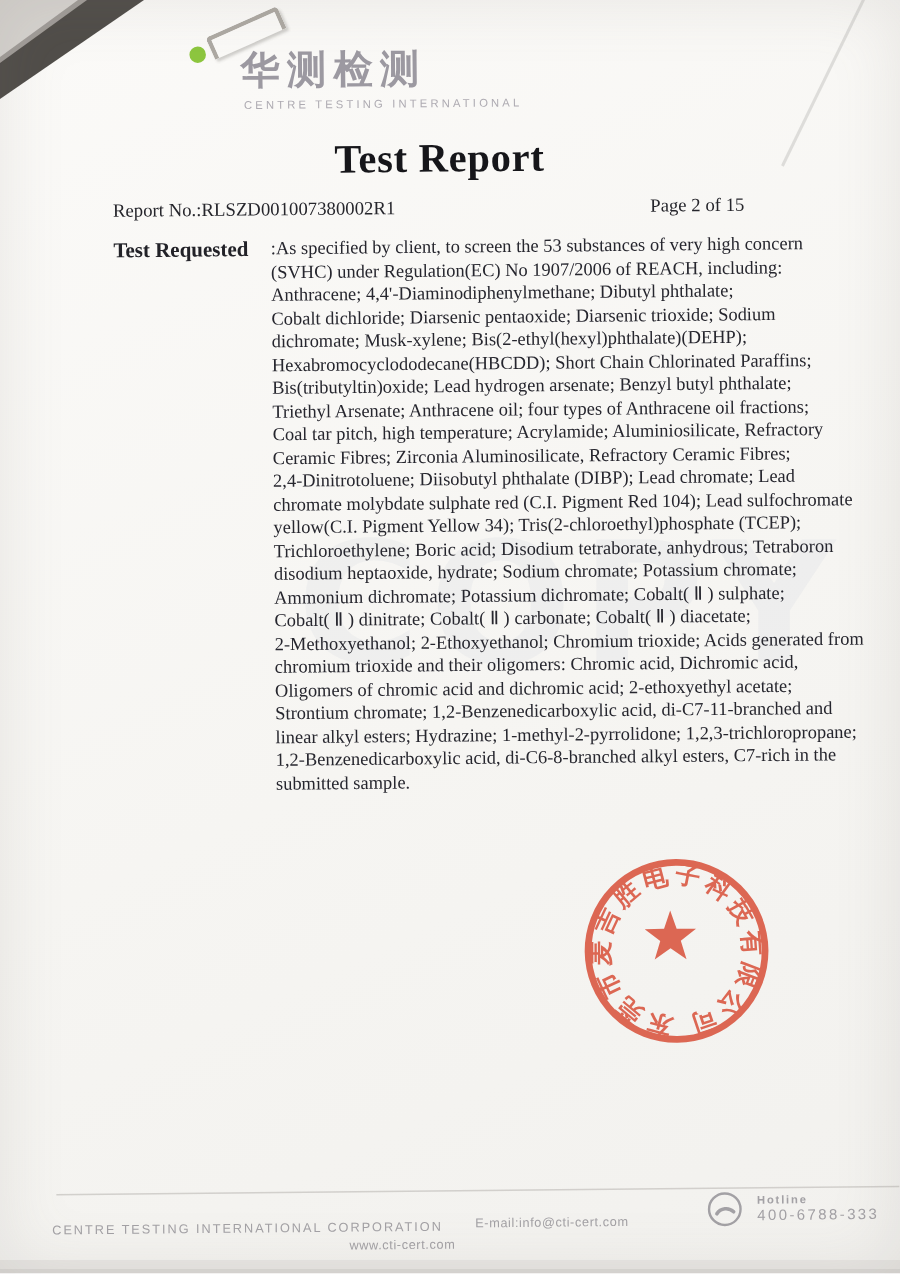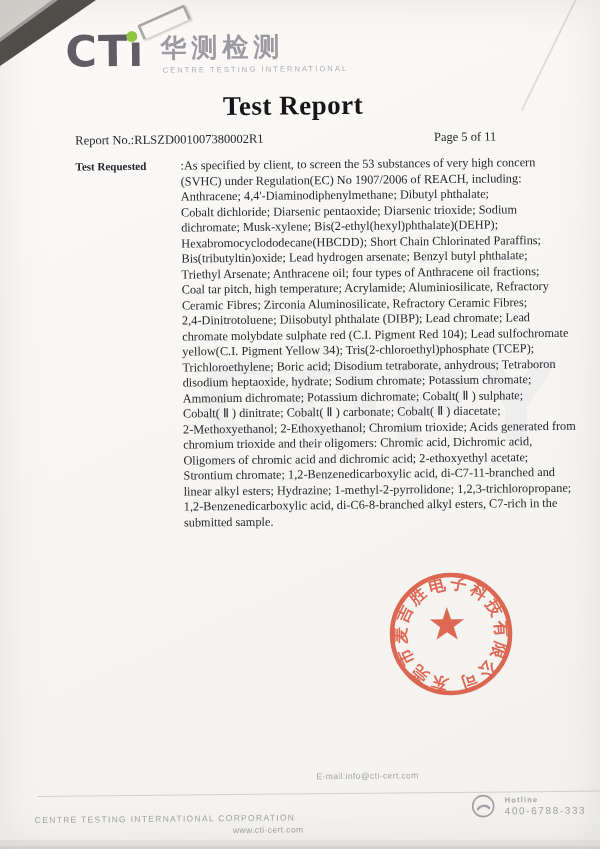--- a/index.html
+++ b/index.html
@@ -25,33 +25,33 @@
   .logo-tag{position:absolute;left:170px;top:67px;font-family:"Liberation Sans",sans-serif;
         font-size:7.5px;letter-spacing:2.1px;color:#aeabb2;}
 
   .title{position:absolute;left:0;right:0;top:93px;text-align:center;
         font-size:27px;font-weight:bold;color:#16161a;letter-spacing:.5px;}
 
   .report-row{position:absolute;left:82px;right:97px;top:134px;display:flex;
         justify-content:space-between;font-size:12.5px;color:#26262c;}
 
   
-  .tr-label{position:absolute;left:82px;top:161px;font-size:11px;font-weight:bold;color:#222228;}
+  .tr-label{position:absolute;left:82px;top:161px;font-size:14px;font-weight:bold;color:#222228;}
   .para{position:absolute;left:187px;top:160px;width:362px;z-index:2;}
   .para-line{font-size:12.3px;line-height:15.5px;color:#26262e;white-space:nowrap;}
 
   
   .stamp{position:absolute;left:389px;top:574px;z-index:3;}
 
   
   .footer-rule{position:absolute;left:38px;right:0;top:796px;height:1px;background:#cbc9c6;opacity:.85;}
   .footer{position:absolute;left:0;right:0;top:0;height:849px;font-family:"Liberation Sans",sans-serif;color:#a3a1a5;}
   .f-company{position:absolute;left:35px;top:815px;font-size:8.5px;letter-spacing:1.3px;}
   .f-web{position:absolute;left:233px;top:815px;font-size:8.5px;letter-spacing:.4px;margin-top:12px;}
-  .f-email{position:absolute;left:317px;top:774px;font-size:8.5px;letter-spacing:.4px;}
+  .f-email{position:absolute;left:317px;top:813px;font-size:8.5px;letter-spacing:.4px;}
   .f-phone{position:absolute;left:471px;top:798px;}
   .f-hotline{position:absolute;left:505px;top:800px;font-size:7.5px;letter-spacing:1.2px;font-weight:bold;}
   .f-number{position:absolute;left:505px;top:810px;font-size:10px;letter-spacing:1.6px;}
 
   
   .corner-dark{position:absolute;left:0;top:0;width:100px;height:72px;background:#504d49;
         clip-path:polygon(0 0,96px 0,0 66px);z-index:6;}
   .corner-mid{position:absolute;left:0;top:0;width:62px;height:46px;background:#a09c98;
         clip-path:polygon(0 0,58px 0,0 42px);z-index:6;}
   .corner-flap{position:absolute;left:0;top:0;width:54px;height:40px;background:#d6d3cf;
@@ -67,31 +67,30 @@
 </head>
 <body>
 
 <div id="page">
 
   <div class="watermark">COPY</div>
 
   <div class="tilt">
 
     <div class="logo">
-      <div class="logo-cti">CTı</div>
       <div class="logo-dot"></div>
     </div>
     <div class="logo-cn">华测检测</div>
     <div class="logo-tag">CENTRE TESTING INTERNATIONAL</div>
 
     <div class="title">Test Report</div>
 
     <div class="report-row">
       <span>Report No.:RLSZD001007380002R1</span>
-      <span>Page 5 of 11</span>
+      <span>Page 2 of 15</span>
     </div>
 
     <div class="tr-label">Test Requested</div>
     <div class="para">
         <div class="para-line">:As specified by client, to screen the 53 substances of very high concern</div>
         <div class="para-line">(SVHC) under Regulation(EC) No 1907/2006 of REACH, including:</div>
         <div class="para-line">Anthracene; 4,4'-Diaminodiphenylmethane; Dibutyl phthalate;</div>
         <div class="para-line">Cobalt dichloride; Diarsenic pentaoxide; Diarsenic trioxide; Sodium</div>
         <div class="para-line">dichromate; Musk-xylene; Bis(2-ethyl(hexyl)phthalate)(DEHP);</div>
         <div class="para-line">Hexabromocyclododecane(HBCDD); Short Chain Chlorinated Paraffins;</div>

